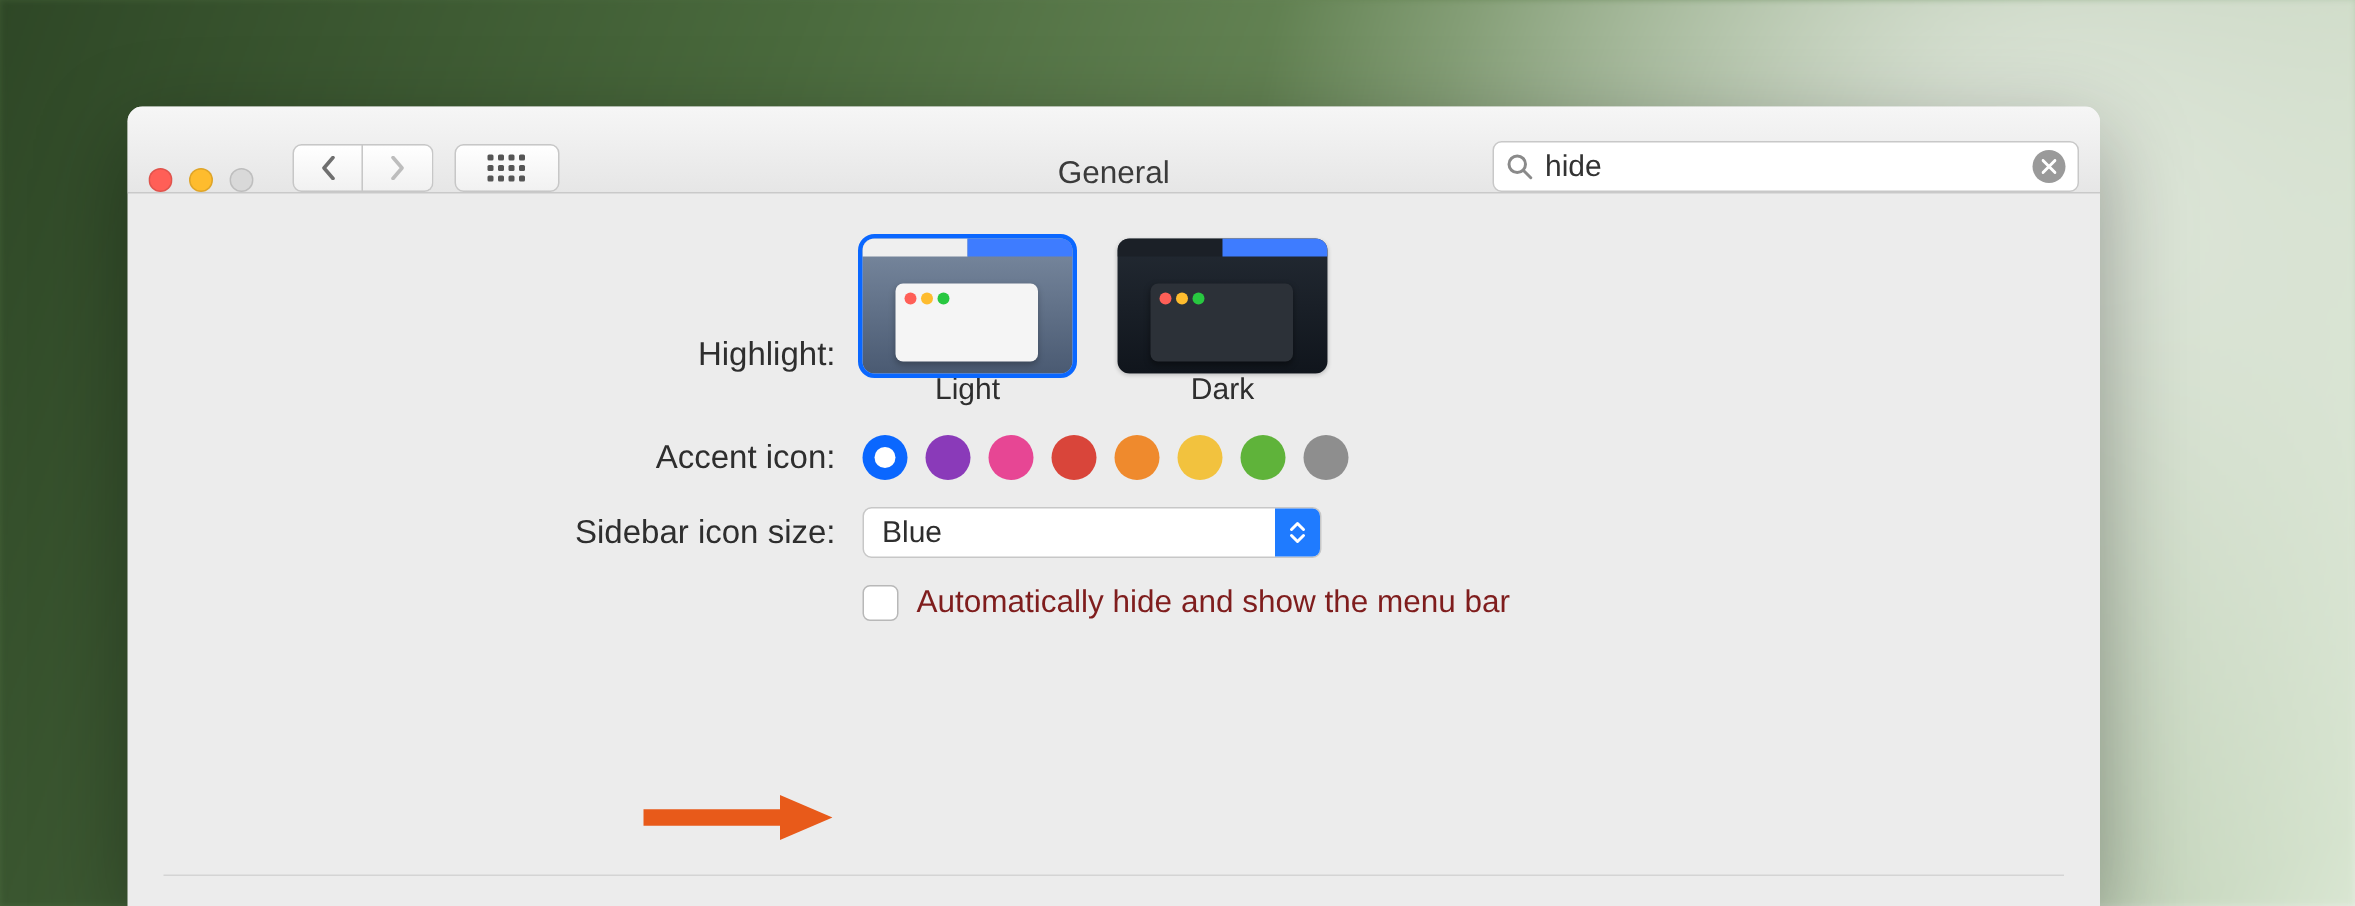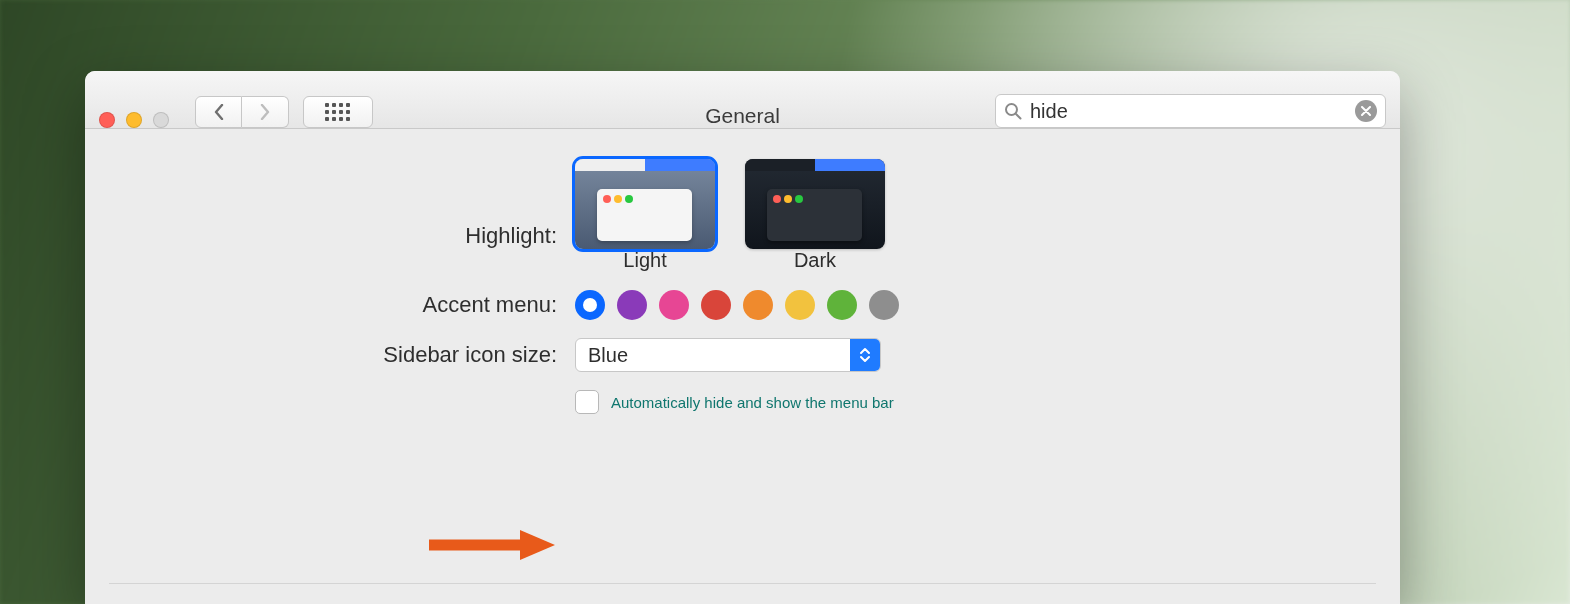--- a/index.html
+++ b/index.html
@@ -135,21 +135,21 @@
     background:#1f7bff; border-radius:0 5px 5px 0;
     display:flex; flex-direction:column; align-items:center; justify-content:center;
     color:#fff; font-size:10px; line-height:8px;
   }
   .select.highlight .swatch{width:44px;height:22px;background:#a7c7ff;border:1px solid #8aaef0;margin:0 10px 0 6px;}
   .select .txt{padding-left:12px;}
   .checkbox-row{ display:flex; align-items:center; gap:12px; position:relative; }
   .checkbox{
     width:24px;height:24px;border:1px solid #b8b8b8;border-radius:5px;background:#fff;cursor:pointer;
   }
-  .cb-label{font-size:15px;color:#0f766e;}
+  .cb-label{font-size:21px;color:#7f1d1d;}
   .arrow{
     position:absolute; left:340px; top:456px;
     width:130px; height:36px;
     pointer-events:none;
   }
   .divider{position:absolute;left:24px;right:24px;top:512px;height:1px;background:#d4d4d4;}
 </style>
 </head>
 <body>
 <div class="desktop-blur"></div>
@@ -231,21 +231,21 @@
                   <span class="g"></span>
                 </div>
               </div>
           </div>
           <div class="opt-label">Dark</div>
         </div>
       </div>
     </div>
 
     <div class="row">
-      <div class="label-col">Accent menu:</div>
+      <div class="label-col">Accent icon:</div>
       <div class="val-col accent-row" id="accent-container">
           <div class="accent selected" style="background: rgb(10, 103, 255);"></div>
           <div class="accent" style="background: rgb(138, 58, 185);"></div>
           <div class="accent" style="background: rgb(231, 70, 148);"></div>
           <div class="accent" style="background: rgb(217, 69, 58);"></div>
           <div class="accent" style="background: rgb(239, 138, 45);"></div>
           <div class="accent" style="background: rgb(242, 194, 62);"></div>
           <div class="accent" style="background: rgb(95, 179, 58);"></div>
           <div class="accent" style="background: rgb(142, 142, 142);"></div>
         </div>

